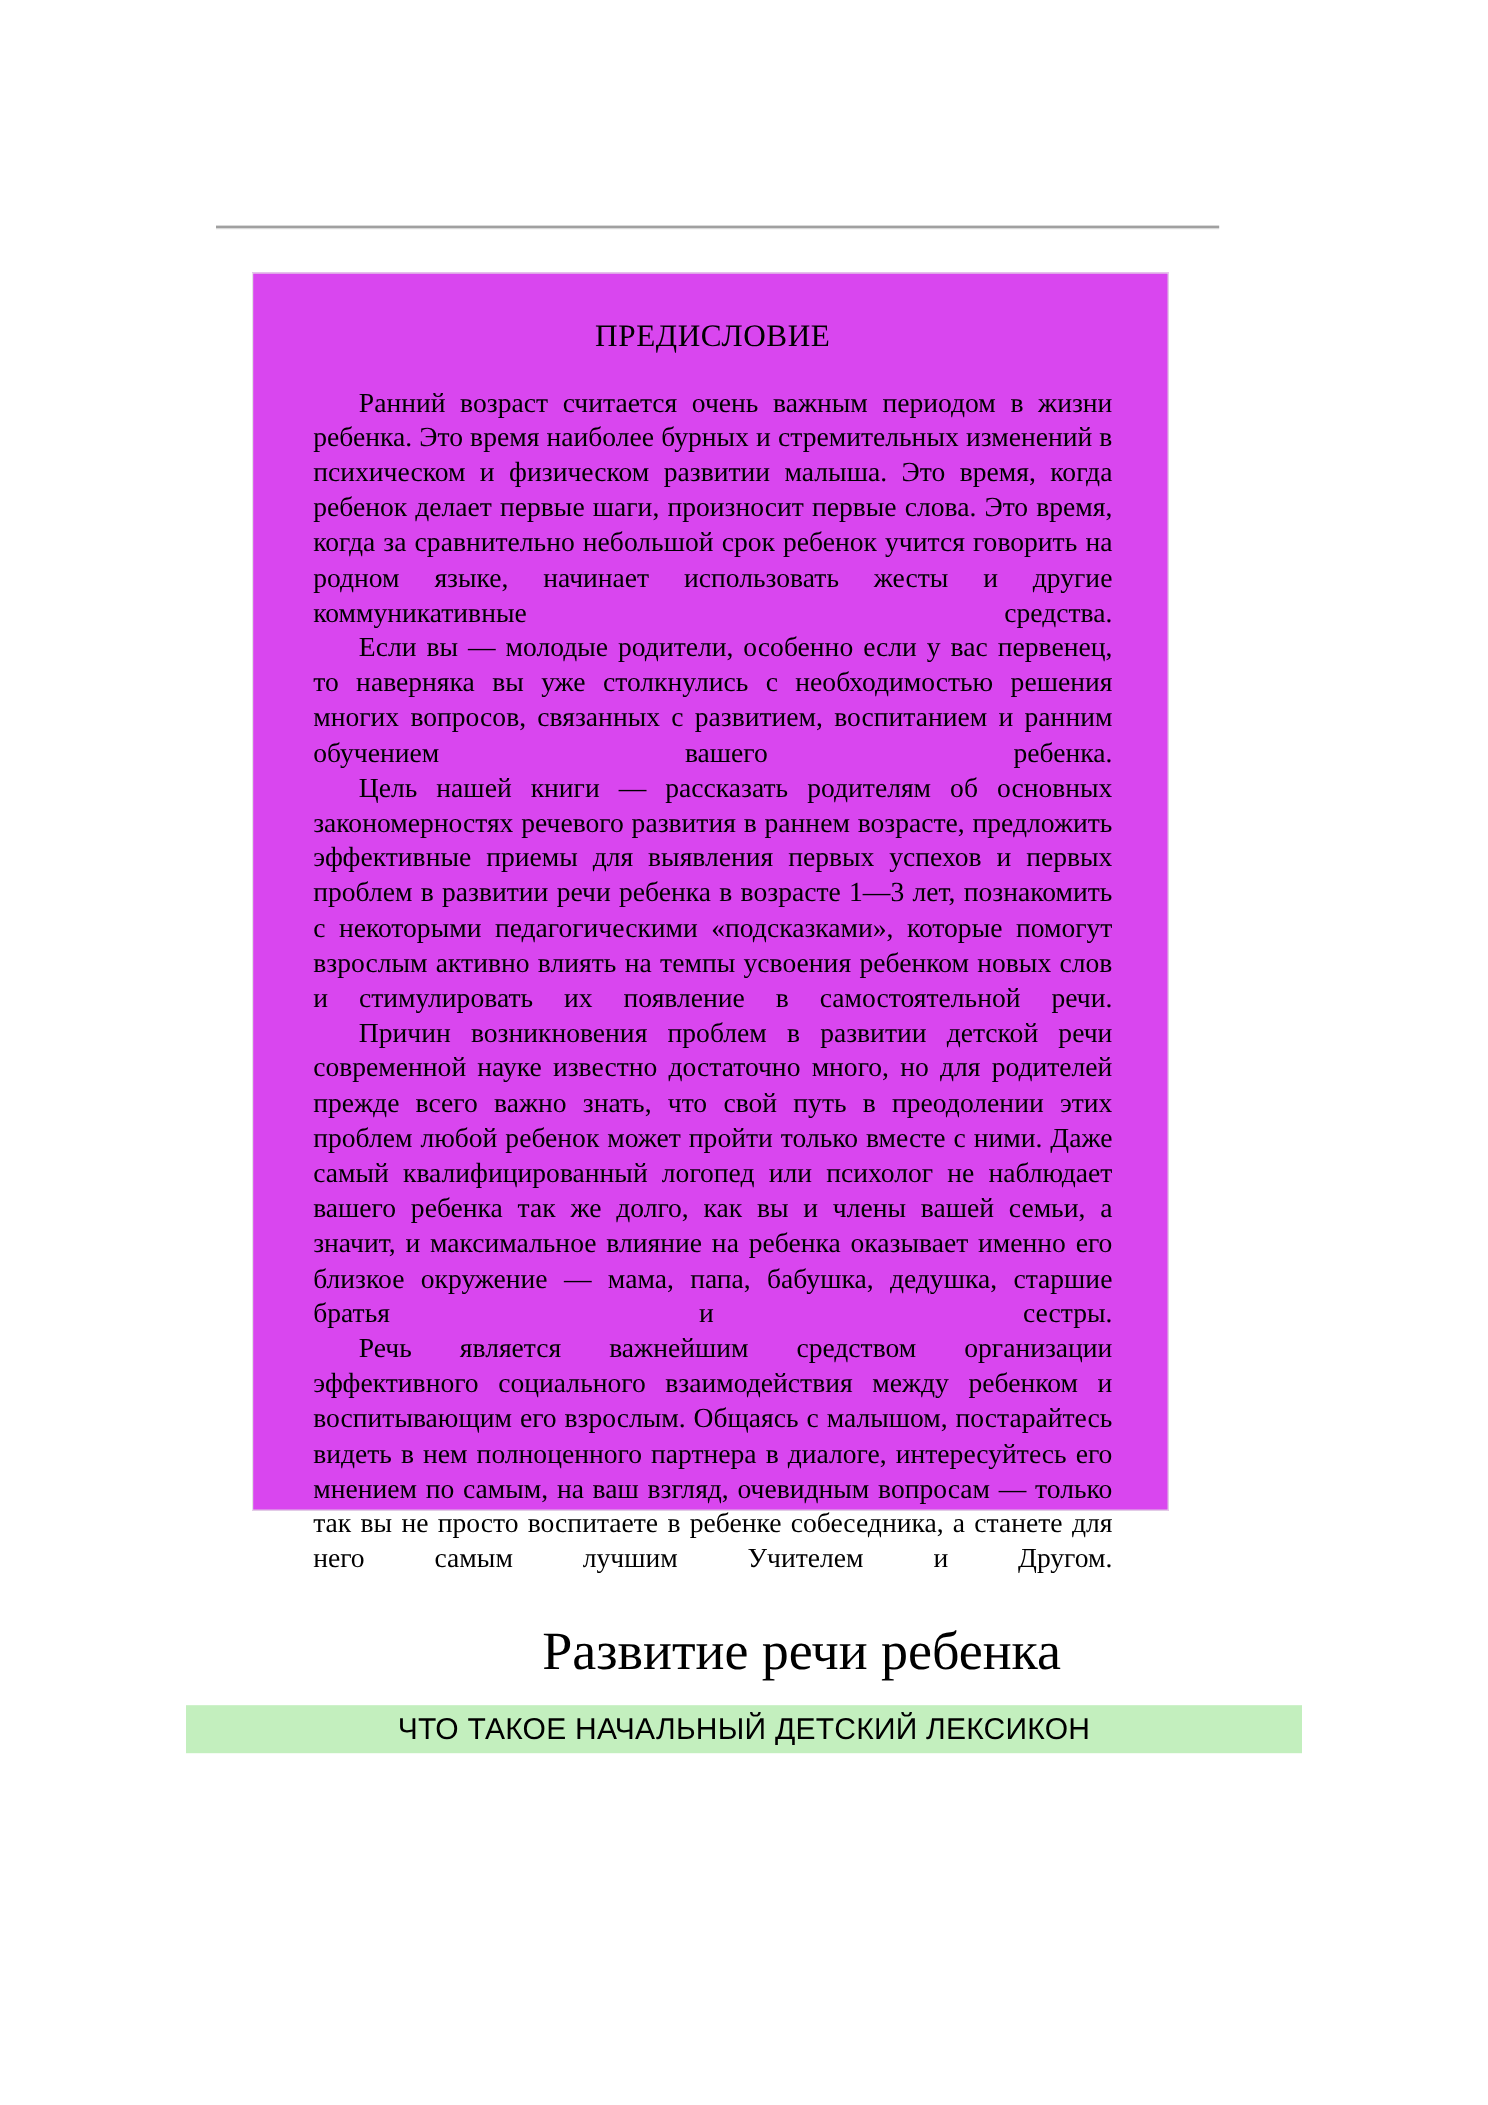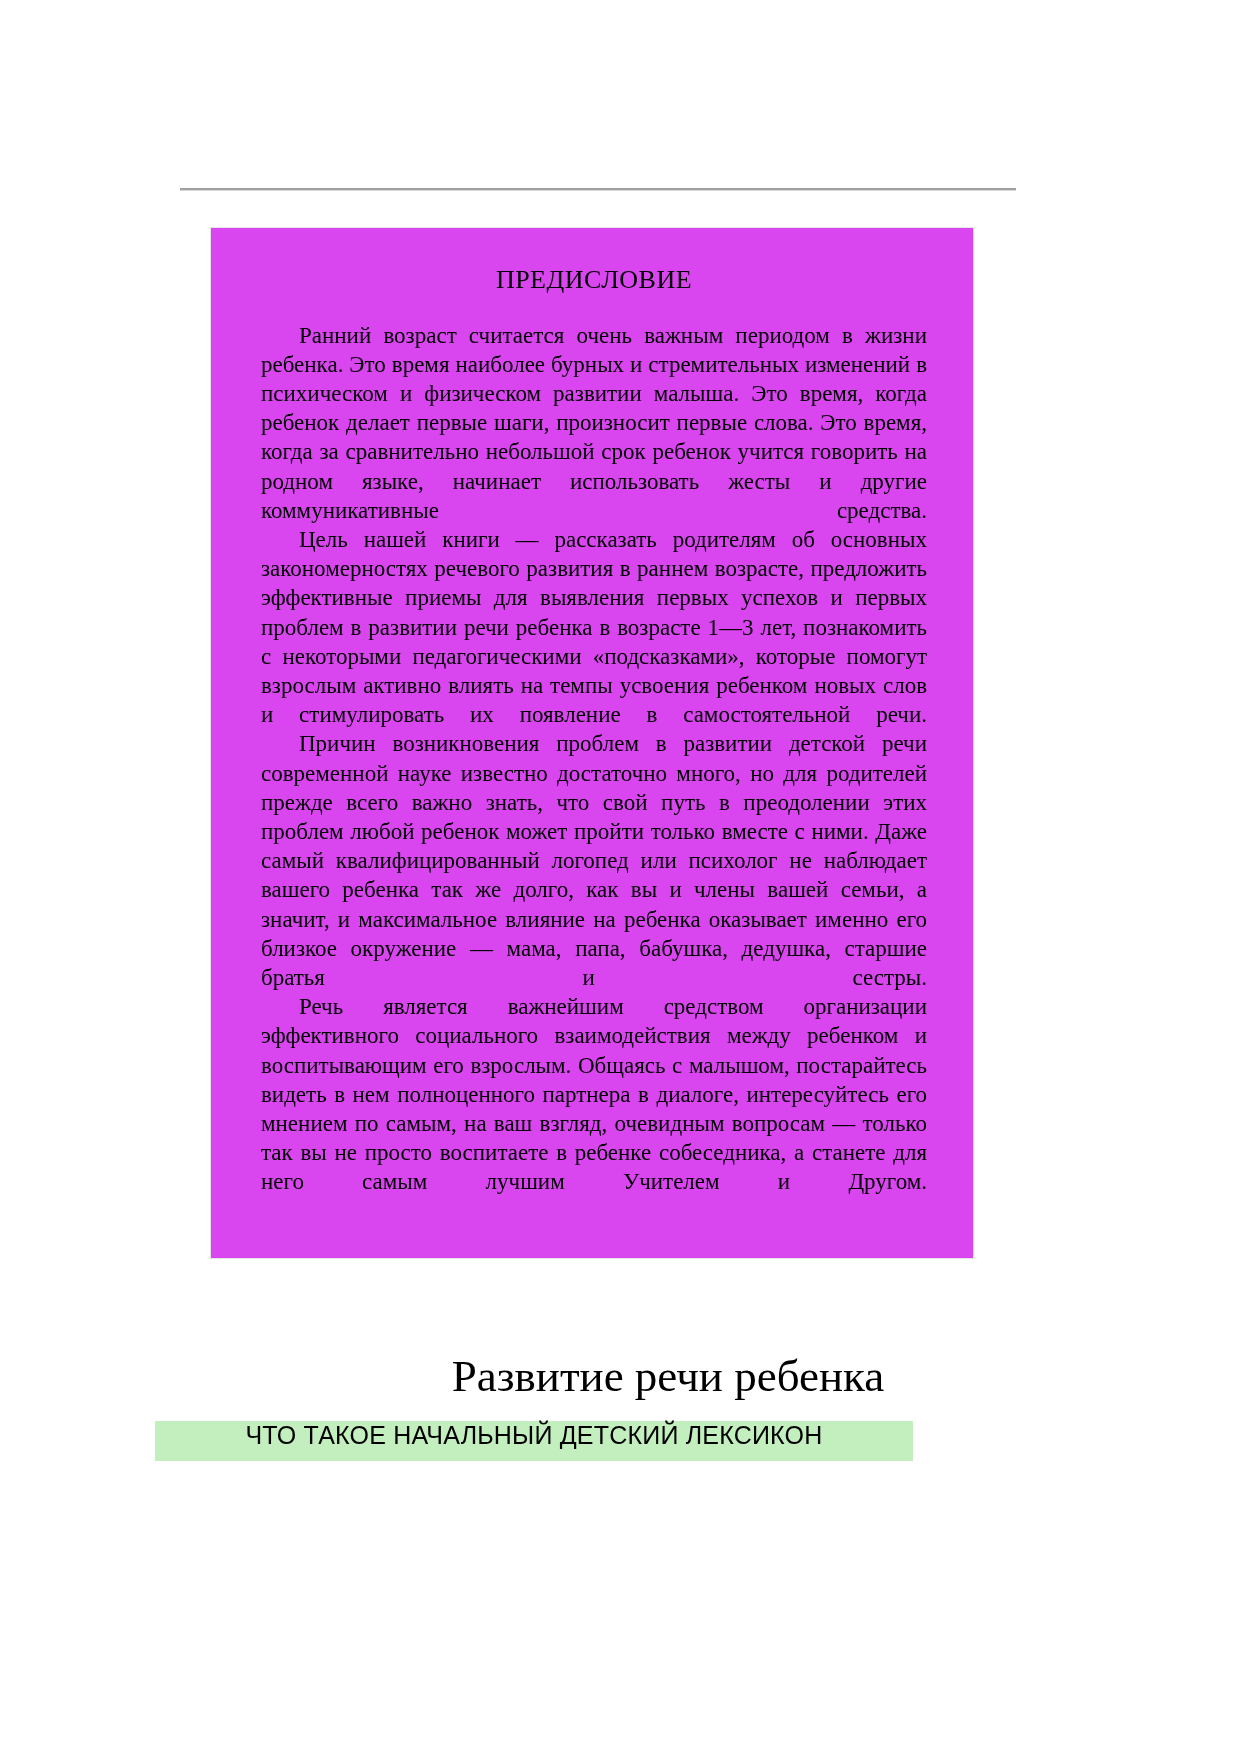--- a/index.html
+++ b/index.html
@@ -76,44 +76,46 @@
     line-height: 1.15;
     font-weight: normal;
     margin: 0;
     padding-left: 48px;
   }
 
   .green-banner {
     position: absolute;
     left: 155px;
     top: 1421px;
-    width: 758px;
+    width: 930px;
     height: 40px;
     background: #c3efbe;
     display: flex;
+    align-items: center;
     justify-content: center;
   }
   .green-banner-text {
     font-family: "Liberation Sans", "DejaVu Sans", sans-serif;
     font-size: 25px;
     letter-spacing: 0.2px;
     color: #000000;
     white-space: nowrap;
   }
 </style>
 </head>
 <body>
 
 <div class="top-rule"></div>
 
 <div class="doc-box">
   <div class="doc-box-inner">
     <h1 class="doc-title">ПРЕДИСЛОВИЕ</h1>
 
     <p class="para">Ранний возраст считается очень важным периодом в жизни ребенка. Это время наиболее бурных и стремительных изменений в психическом и физическом развитии малыша. Это время, когда ребенок делает первые шаги, произносит первые слова. Это время, когда за сравнительно небольшой срок ребенок учится говорить на родном языке, начинает использовать жесты и другие коммуникативные средства.</p>
+    <p class="para">Если вы  — молодые родители, особенно если у вас первенец, то наверняка вы уже столкнулись с необходимостью решения многих вопросов, связанных с развитием, воспитанием и ранним обучением вашего ребенка.</p>
     <p class="para">Цель нашей книги  — рассказать родителям об основных закономерностях речевого развития в раннем возрасте, предложить эффективные приемы для выявления первых успехов и первых проблем в развитии речи ребенка в возрасте 1—3  лет, познакомить с некоторыми педагогическими «подсказками», которые помогут взрослым активно влиять на темпы усвоения ребенком новых слов и стимулировать их появление в самостоятельной речи.</p>
     <p class="para">Причин возникновения проблем в развитии детской речи современной науке известно достаточно много, но для родителей прежде всего важно знать, что свой путь в преодолении этих проблем любой ребенок может пройти только вместе с ними. Даже самый квалифицированный логопед или психолог не наблюдает вашего ребенка так же долго, как вы и члены вашей семьи, а значит, и максимальное влияние на ребенка оказывает именно его близкое окружение — мама, папа, бабушка, дедушка, старшие братья и сестры.</p>
     <p class="para">Речь является важнейшим средством организации эффективного социального взаимодействия между ребенком и воспитывающим его взрослым. Общаясь с малышом, постарайтесь видеть в нем полноценного партнера в диалоге, интересуйтесь его мнением по самым, на ваш взгляд, очевидным вопросам — только так вы не просто воспитаете в ребенке собеседника, а станете для него самым лучшим Учителем и Другом.</p>
   </div>
 </div>
 
 <div class="book-title">Развитие речи ребенка</div>
 
 <div class="green-banner">
   <span class="green-banner-text">ЧТО ТАКОЕ НАЧАЛЬНЫЙ ДЕТСКИЙ ЛЕКСИКОН</span>

